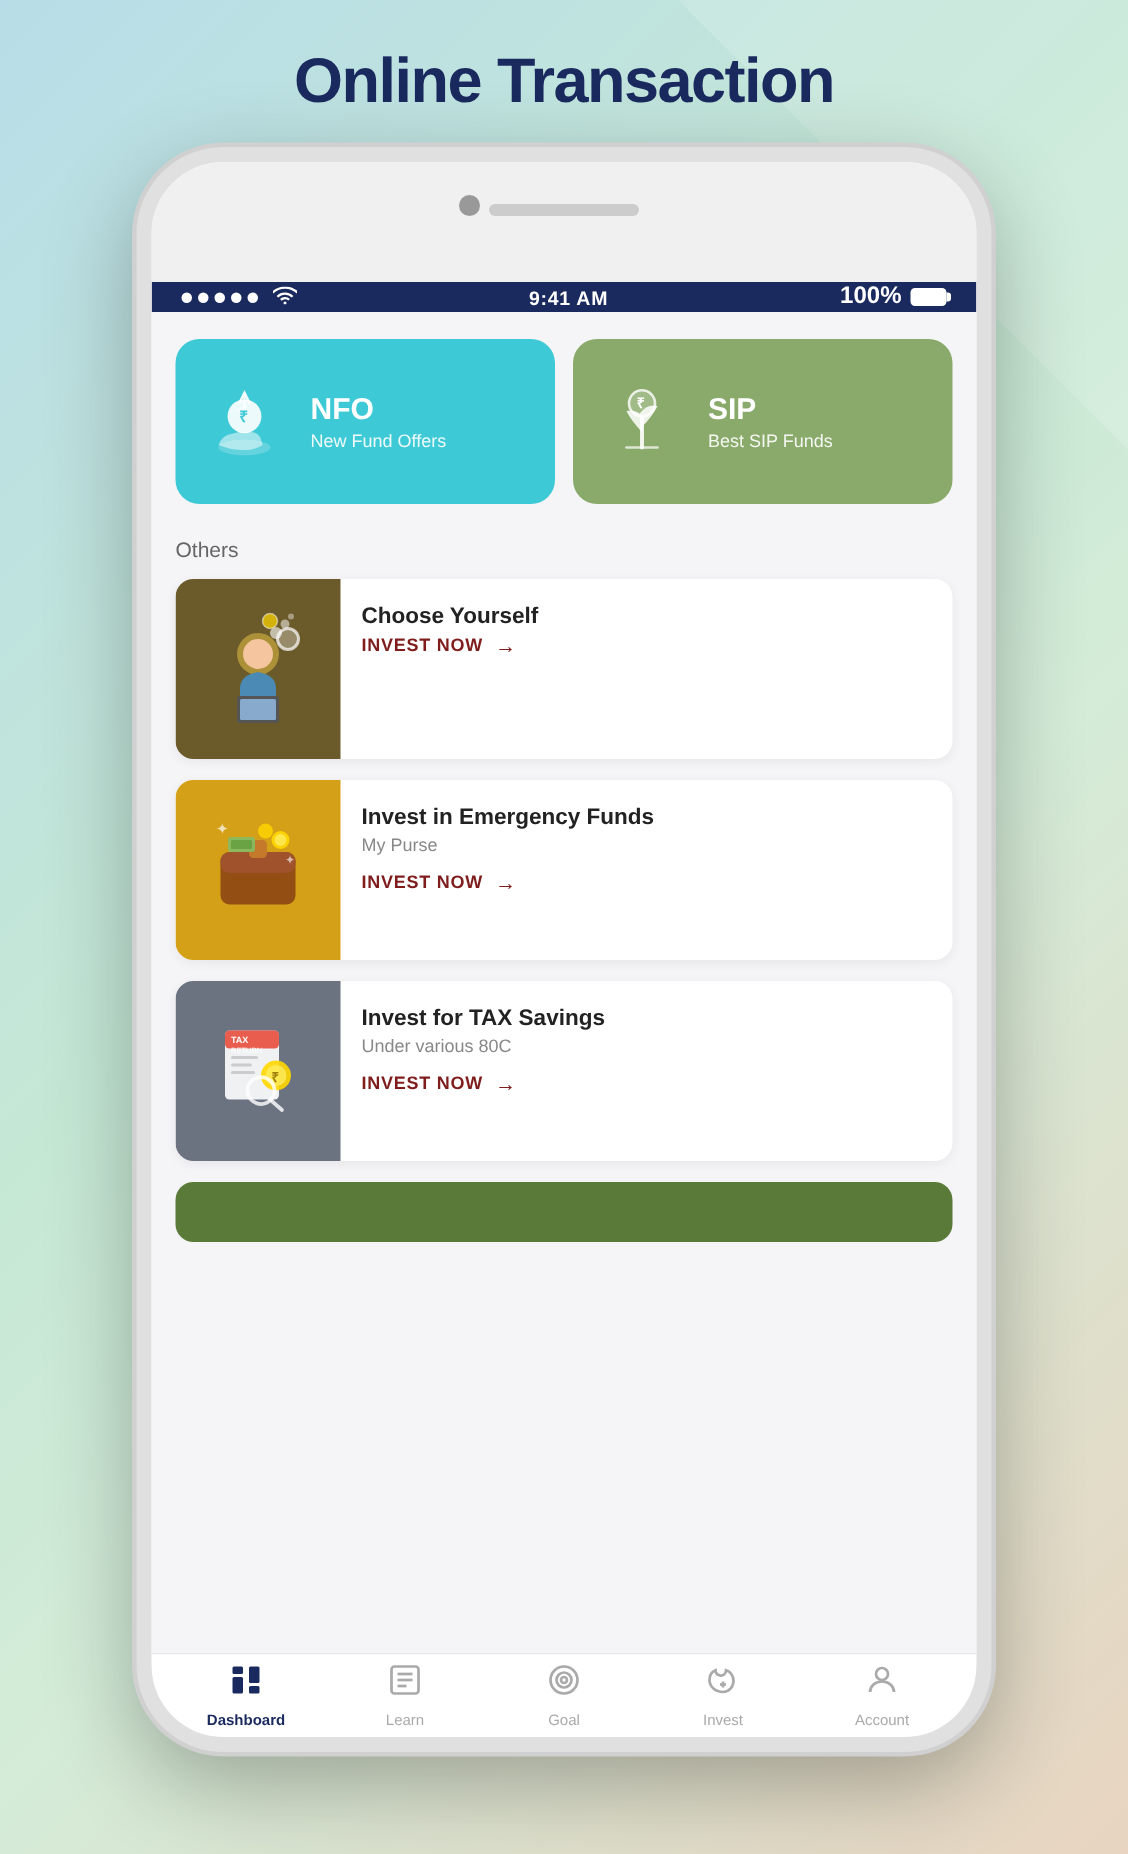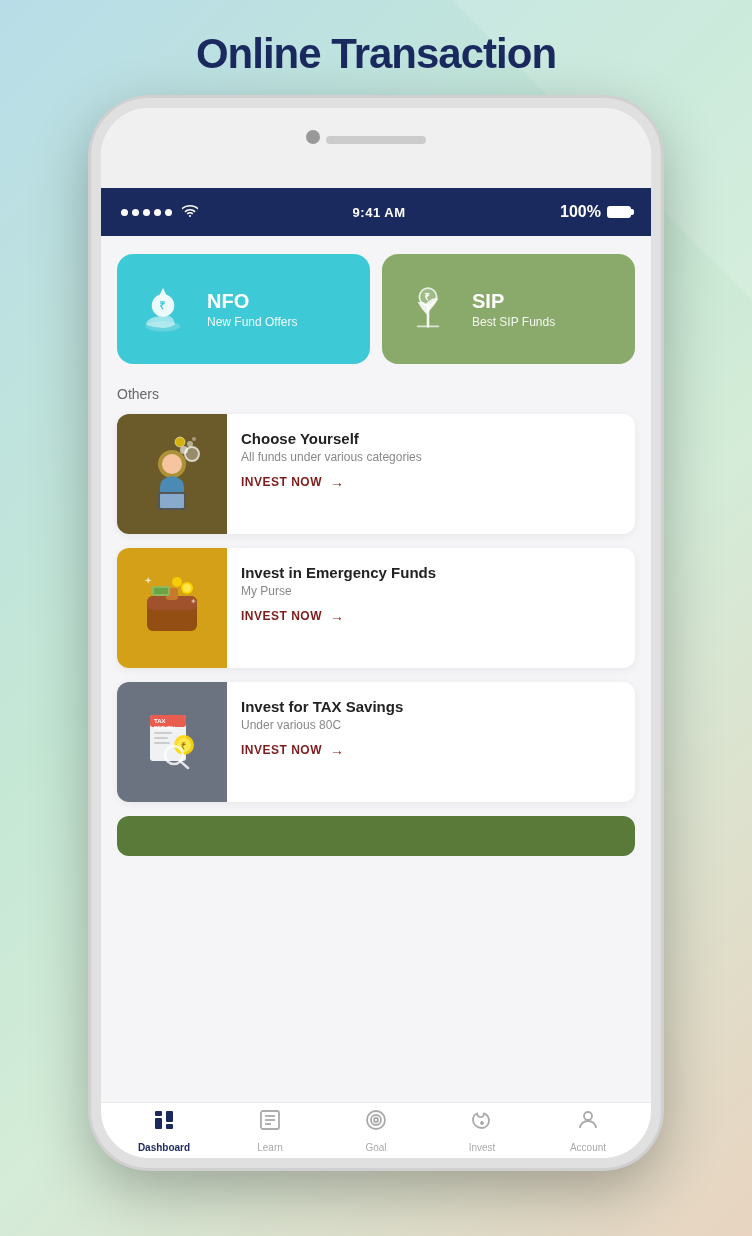--- a/index.html
+++ b/index.html
@@ -93,21 +93,21 @@
       left: 0; right: 0;
       bottom: 0;
       background: #f5f5f7;
       overflow: hidden;
       border-radius: 0 0 48px 48px;
     }
 
     
     .status-bar {
       background: #1a2a5e;
-      height: 48px;
+      height: 20px;
       display: flex;
       align-items: center;
       justify-content: space-between;
       padding: 0 20px;
     }
 
     .status-dots {
       display: flex;
       gap: 4px;
       align-items: center;
@@ -444,21 +444,20 @@
             <path d="M28 55 Q28 46 40 44 Q52 46 52 55 L52 70 L28 70 Z" fill="#4a8ab5"></path>
 
             <circle cx="40" cy="32" r="10" fill="#f5c5a0"></circle>
 
             <rect x="26" y="60" width="28" height="18" rx="2" fill="#555"></rect>
             <rect x="28" y="62" width="24" height="14" rx="1" fill="#88aacc"></rect>
           </svg>
         </div>
         <div class="list-item-content">
           <div class="list-item-title">Choose Yourself</div>
-          <div class="list-item-subtitle">All funds under various categories</div>
           <div class="invest-now">
             <span>INVEST NOW</span>
             <span class="arrow-right">→</span>
           </div>
         </div>
       </div>
 
       <div class="list-item">
         <div class="list-item-image gold">
           <svg width="80" height="85" viewBox="0 0 80 85" fill="none">

